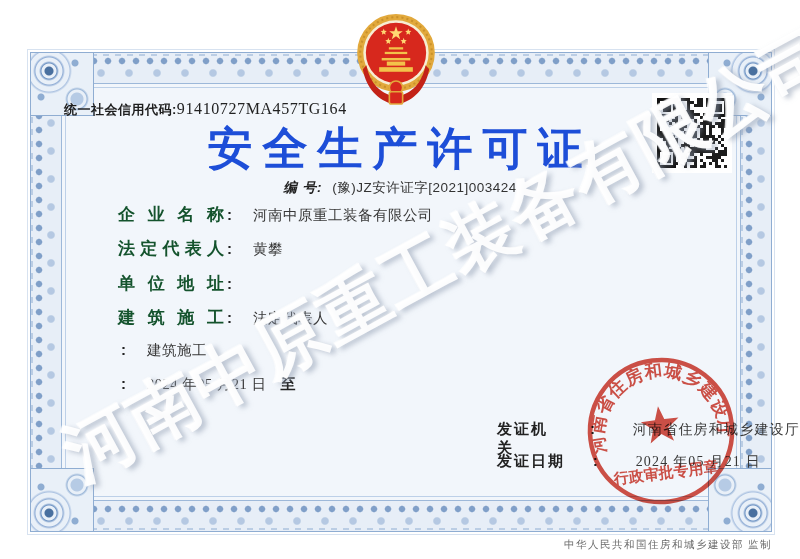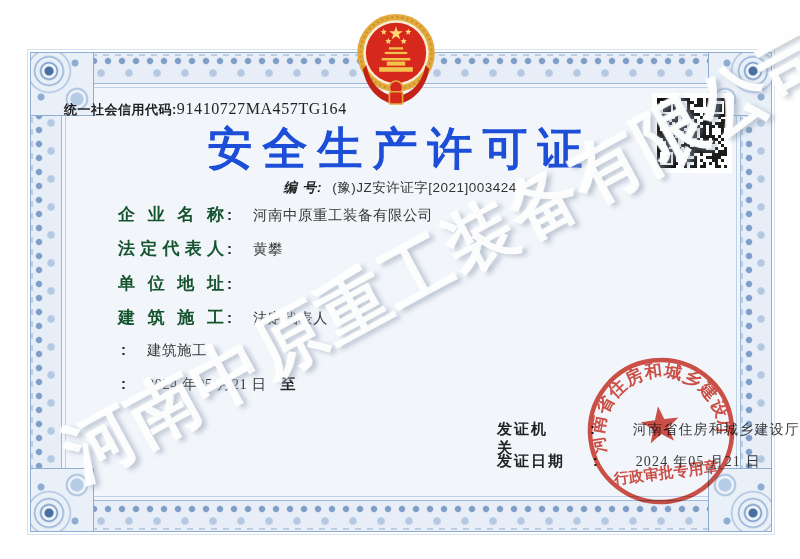--- a/index.html
+++ b/index.html
@@ -736,14 +736,15 @@
   <svg class="seal" width="150" height="150" viewBox="0 0 150 150">
     <circle cx="75" cy="75" r="71" fill="none" stroke="#d03a2d" stroke-width="4.5"></circle>
     <path id="sealArc" d="M 20 97 A 58 58 0 1 1 130 97" fill="none"></path>
     <text font-size="17.5" font-weight="bold" fill="#d03a2d" letter-spacing="1">
       <textPath href="#sealArc" startOffset="50%" text-anchor="middle">河南省住房和城乡建设厅</textPath>
     </text>
     <polygon fill="#d03a2d" points="75,50 70.3,63.5 56,63.8 67.4,72.5 63.2,86.2 75,78 86.8,86.2 82.6,72.5 94,63.8 79.7,63.5"></polygon>
     <text x="75" y="122" text-anchor="middle" font-size="15" font-weight="bold" fill="#d03a2d">行政审批专用章</text>
   </svg>
 
+  <div class="footer">中华人民共和国住房和城乡建设部 监制</div>
 
 </div>
 
 </body></html>

